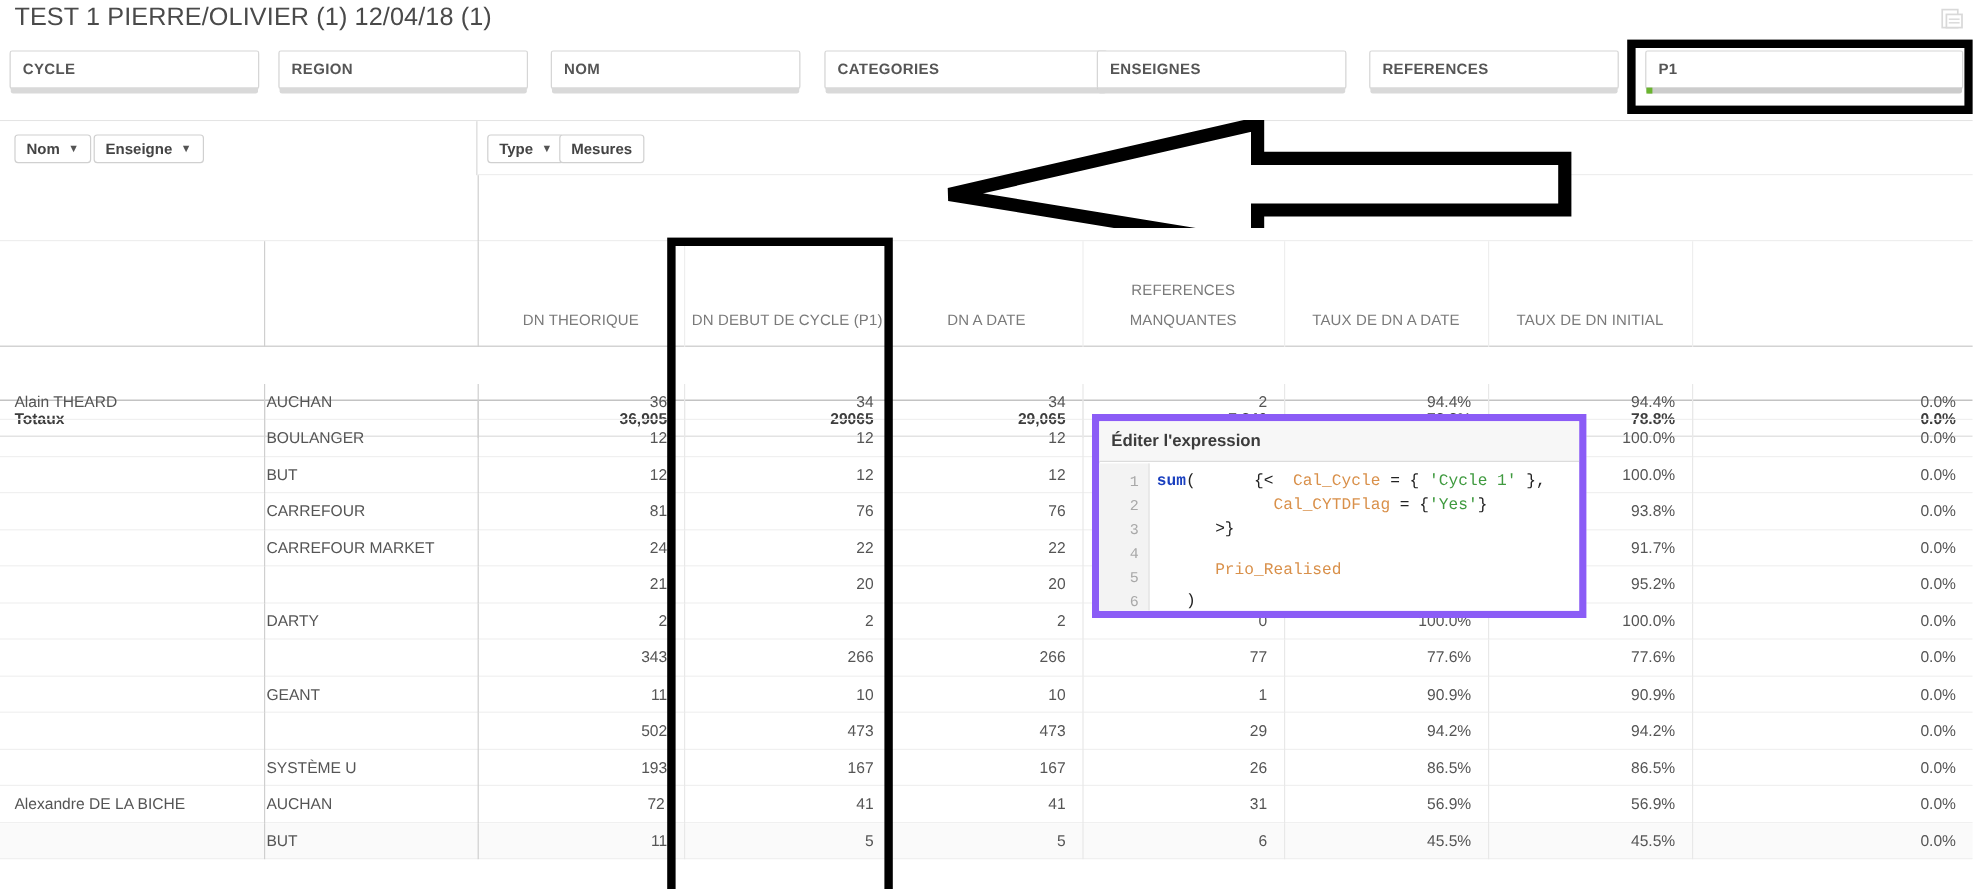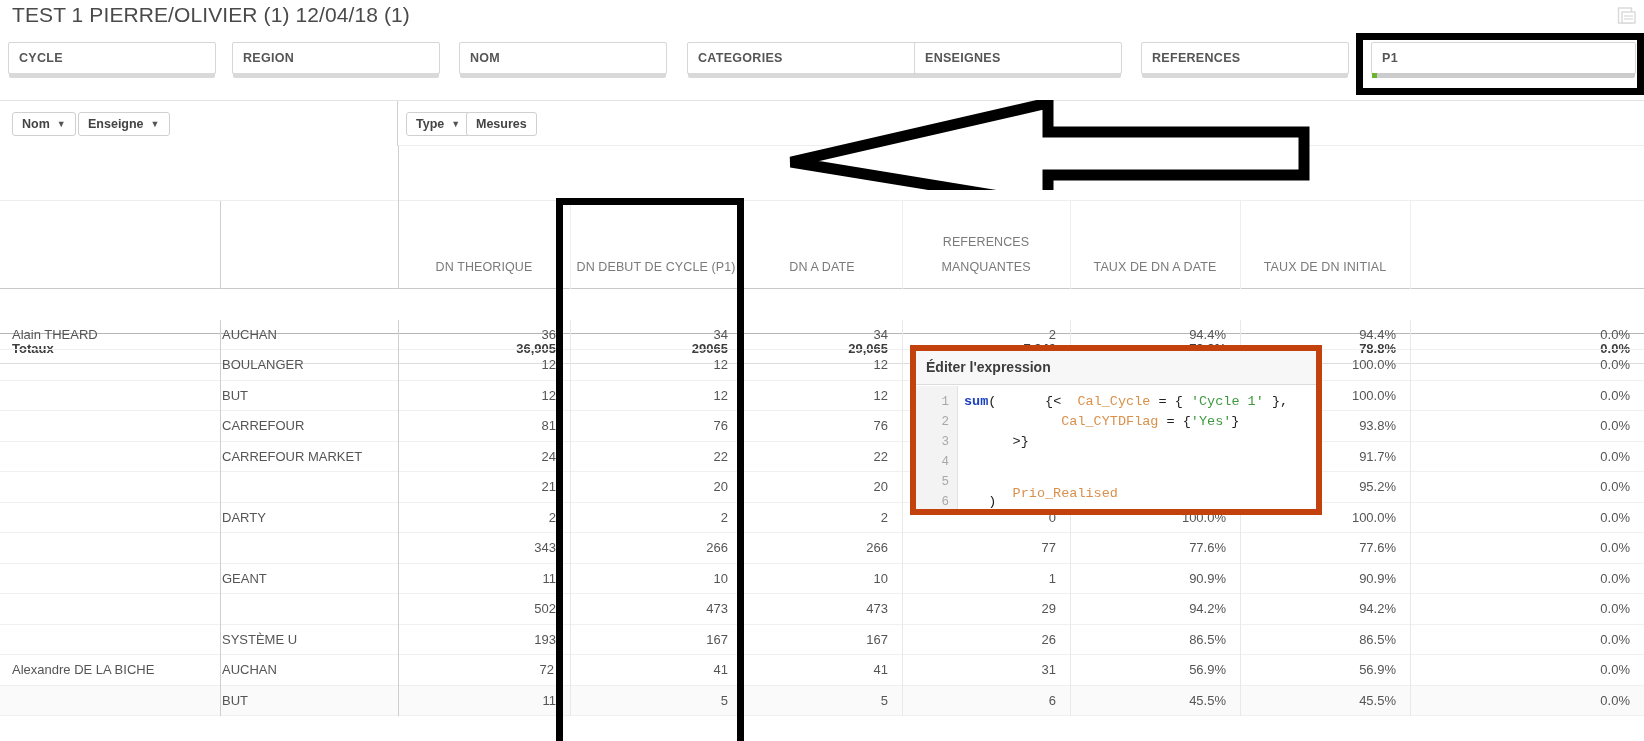--- a/index.html
+++ b/index.html
@@ -217,21 +217,21 @@
     position: absolute;
     pointer-events: none;
   }
 
   
   .expr-popup {
     position: absolute;
     left: 910px; top: 345px;
     width: 412px; height: 170px;
     background: #ffffff;
-    border: 6px solid #c2410c;
+    border: 6px solid #8b5cf6;
     overflow: hidden;
     z-index: 40;
   }
   .expr-title {
     position: absolute;
     left: 0; top: 0;
     width: 100%; height: 34px;
     background: #f7f7f7;
     border-bottom: 1px solid #dcdcdc;
   }
@@ -658,21 +658,21 @@
           <div class="ln" style="top: 46px;">3</div>
           <div class="ln" style="top: 66px;">4</div>
           <div class="ln" style="top: 86px;">5</div>
           <div class="ln" style="top: 106px;">6</div>
         </div>
       <div class="codearea" id="codearea">
           <div class="codeline" style="top: 6px;"><span class="tok-fn">sum</span><span class="tok-op">(</span><span class="tok-pl">      </span><span class="tok-op">{&lt;</span><span class="tok-pl">  </span><span class="tok-fld">Cal_Cycle</span><span class="tok-op"> = { </span><span class="tok-str">'Cycle 1'</span><span class="tok-op"> },</span></div>
           <div class="codeline" style="top: 26px;"><span class="tok-pl">            </span><span class="tok-fld">Cal_CYTDFlag</span><span class="tok-op"> = {</span><span class="tok-str">'Yes'</span><span class="tok-op">}</span></div>
           <div class="codeline" style="top: 46px;"><span class="tok-op">      &gt;}</span></div>
           <div class="codeline" style="top: 66px;"><span class="tok-pl"></span></div>
-          <div class="codeline" style="top: 98px;"><span class="tok-pl">      </span><span class="tok-fld">Prio_Realised</span></div>
+          <div class="codeline" style="top: 80px;"><span class="tok-pl">      </span><span class="tok-fld">Prio_Realised</span></div>
           <div class="codeline" style="top: 106px;"><span class="tok-op">   )</span></div>
         </div>
     </div>
   </div>
 
   <div class="anno-rect" style="left:1356px; top:33px; width:288px; height:62px; z-index:30;"></div>
 
   <div class="anno-rect" style="left:556px; top:198px; width:188px; height:550px; z-index:30;"></div>
 
   <svg class="anno-arrow" style="left:786px; top:100px; width:530px; height:90px; z-index:31;" viewBox="0 0 530 90">

